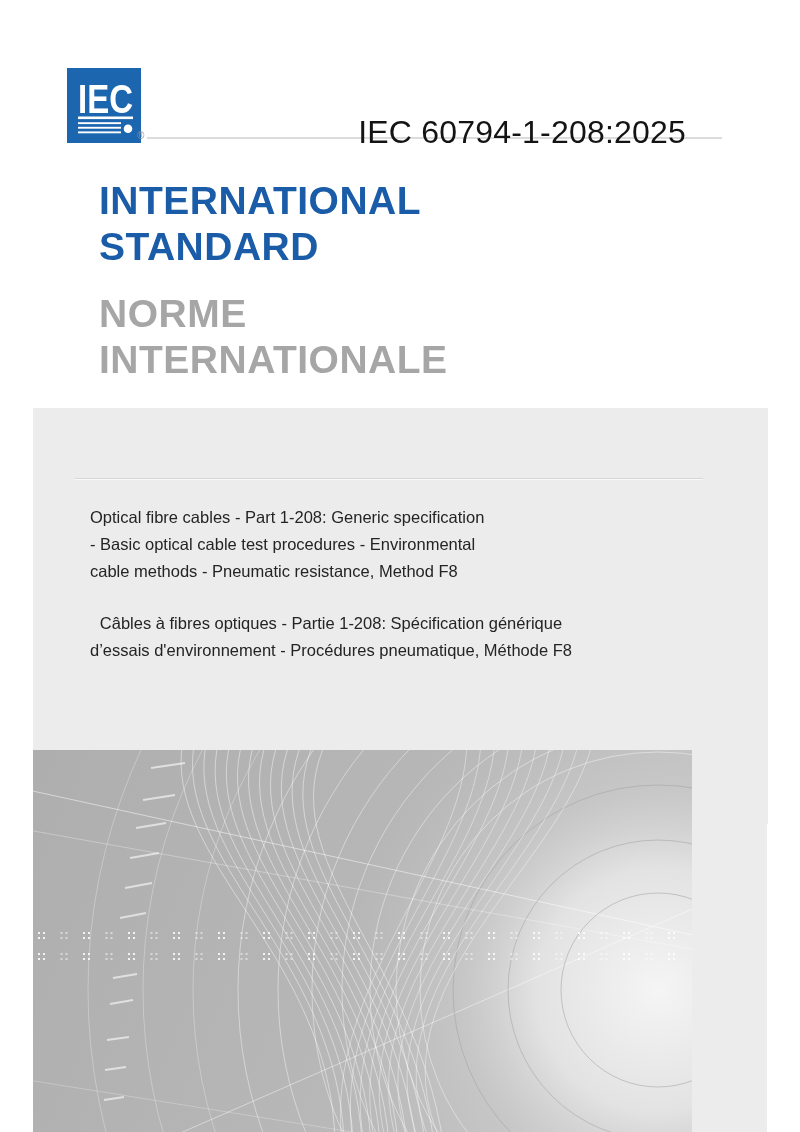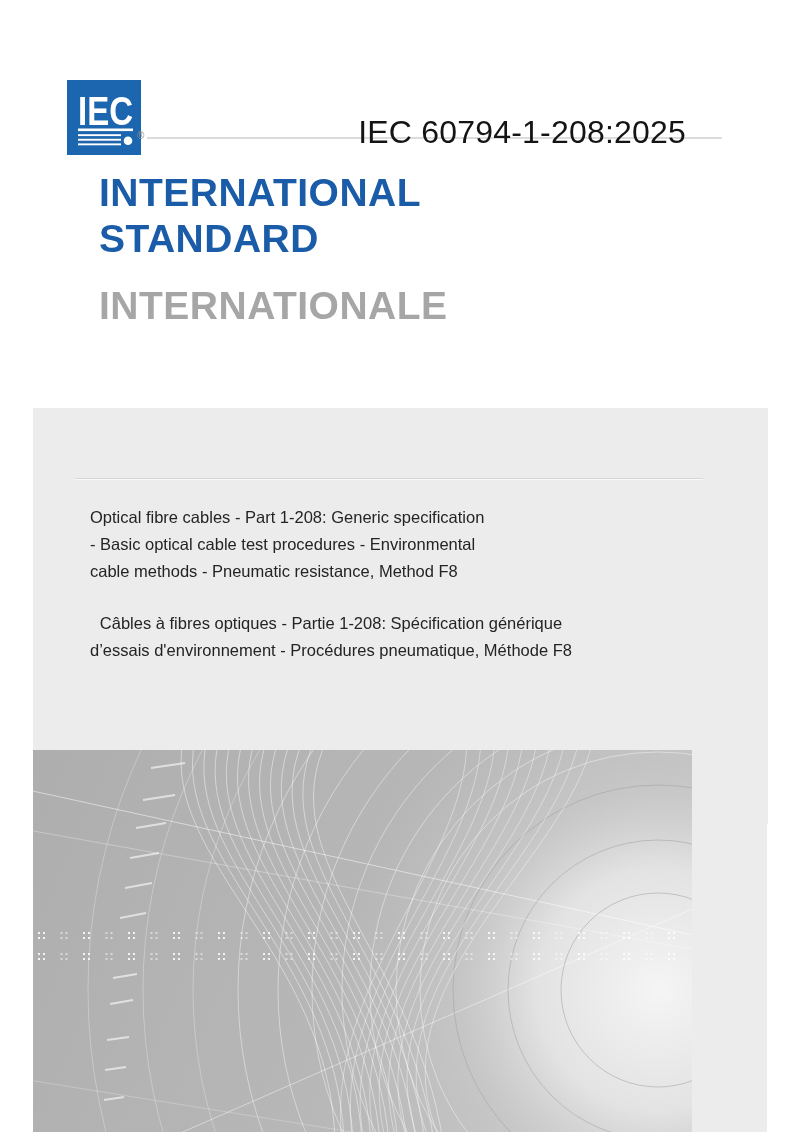--- a/index.html
+++ b/index.html
@@ -1,29 +1,29 @@
 <!DOCTYPE html>
 <html><head>
 <meta charset="utf-8">
 <style>
   html,body{margin:0;padding:0;background:#fff;}
   .page{
     position:relative;width:800px;height:1132px;background:#ffffff;
     font-family:"Liberation Sans","DejaVu Sans",sans-serif;overflow:hidden;
   }
   
-  .iec-logo{position:absolute;left:67px;top:80px;width:74px;height:84px;}
+  .iec-logo{position:absolute;left:67px;top:68px;width:74px;height:84px;}
   .registered-mark{position:absolute;left:137px;top:130px;font-size:10px;color:#8f8f8f;}
   .header-rule{position:absolute;left:147px;top:137px;width:575px;height:2px;background:#dcdcdc;}
   .doc-reference{
     position:absolute;right:114px;top:114px;font-size:32px;color:#141414;
     letter-spacing:0.2px;white-space:nowrap;
   }
   
-  .heading{position:absolute;left:99px;font-size:39px;font-weight:bold;line-height:46px;letter-spacing:0.5px;}
+  .heading{position:absolute;left:99px;font-size:39px;font-weight:bold;line-height:46px;letter-spacing:0.5px;margin-top:8px;}
   .heading-en{top:170px;color:#1a5ca8;}
   .heading-fr{top:283px;color:#a6a6a6;}
   
   .title-band{position:absolute;left:33px;top:408px;width:735px;height:416px;background:#ececec;}
   .band-rule{position:absolute;left:42px;top:70px;width:628px;height:1px;background:#d6d6d6;border-bottom:1px solid #f9f9f9;}
   .subject{position:absolute;left:57px;font-size:16.5px;line-height:27px;color:#242424;white-space:nowrap;}
   .subject-en{top:96px;}
   .subject-fr{top:202px;text-align:center;}
   
   .artwork{position:absolute;left:33px;top:750px;width:734px;height:382px;background:#ececec;overflow:hidden;}
@@ -48,20 +48,21 @@
   <span class="registered-mark">®</span>
   <div class="header-rule"></div>
 
   <div class="doc-reference">IEC 60794-1-208:2025</div>
 
   <div class="heading heading-en">
     <div>INTERNATIONAL</div>
     <div>STANDARD</div>
   </div>
   <div class="heading heading-fr">
+    <div>NORME</div>
     <div>INTERNATIONALE</div>
   </div>
 
   <div class="title-band">
     <div class="band-rule"></div>
     <div class="subject subject-en">
       <div>Optical fibre cables - Part 1-208: Generic specification</div>
       <div>- Basic optical cable test procedures - Environmental</div>
       <div>cable methods - Pneumatic resistance, Method F8</div>
     </div>

